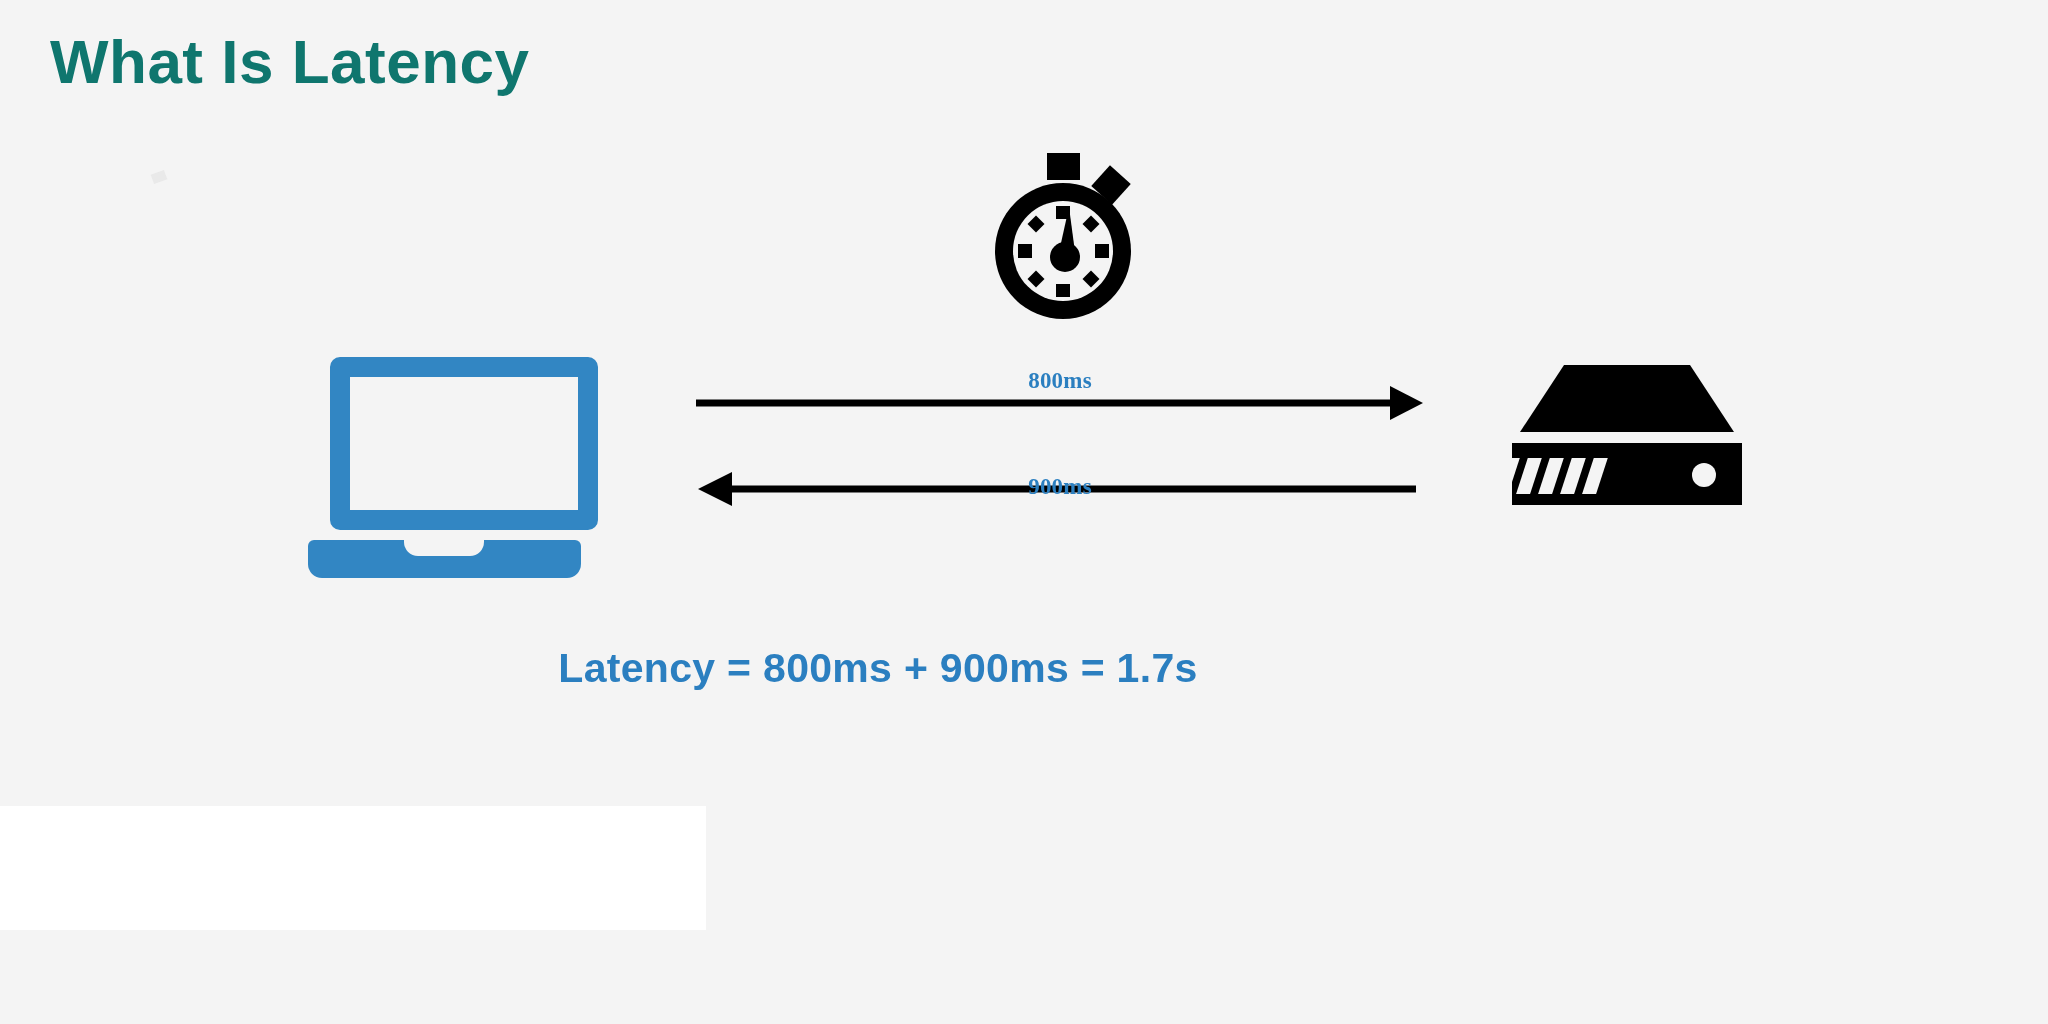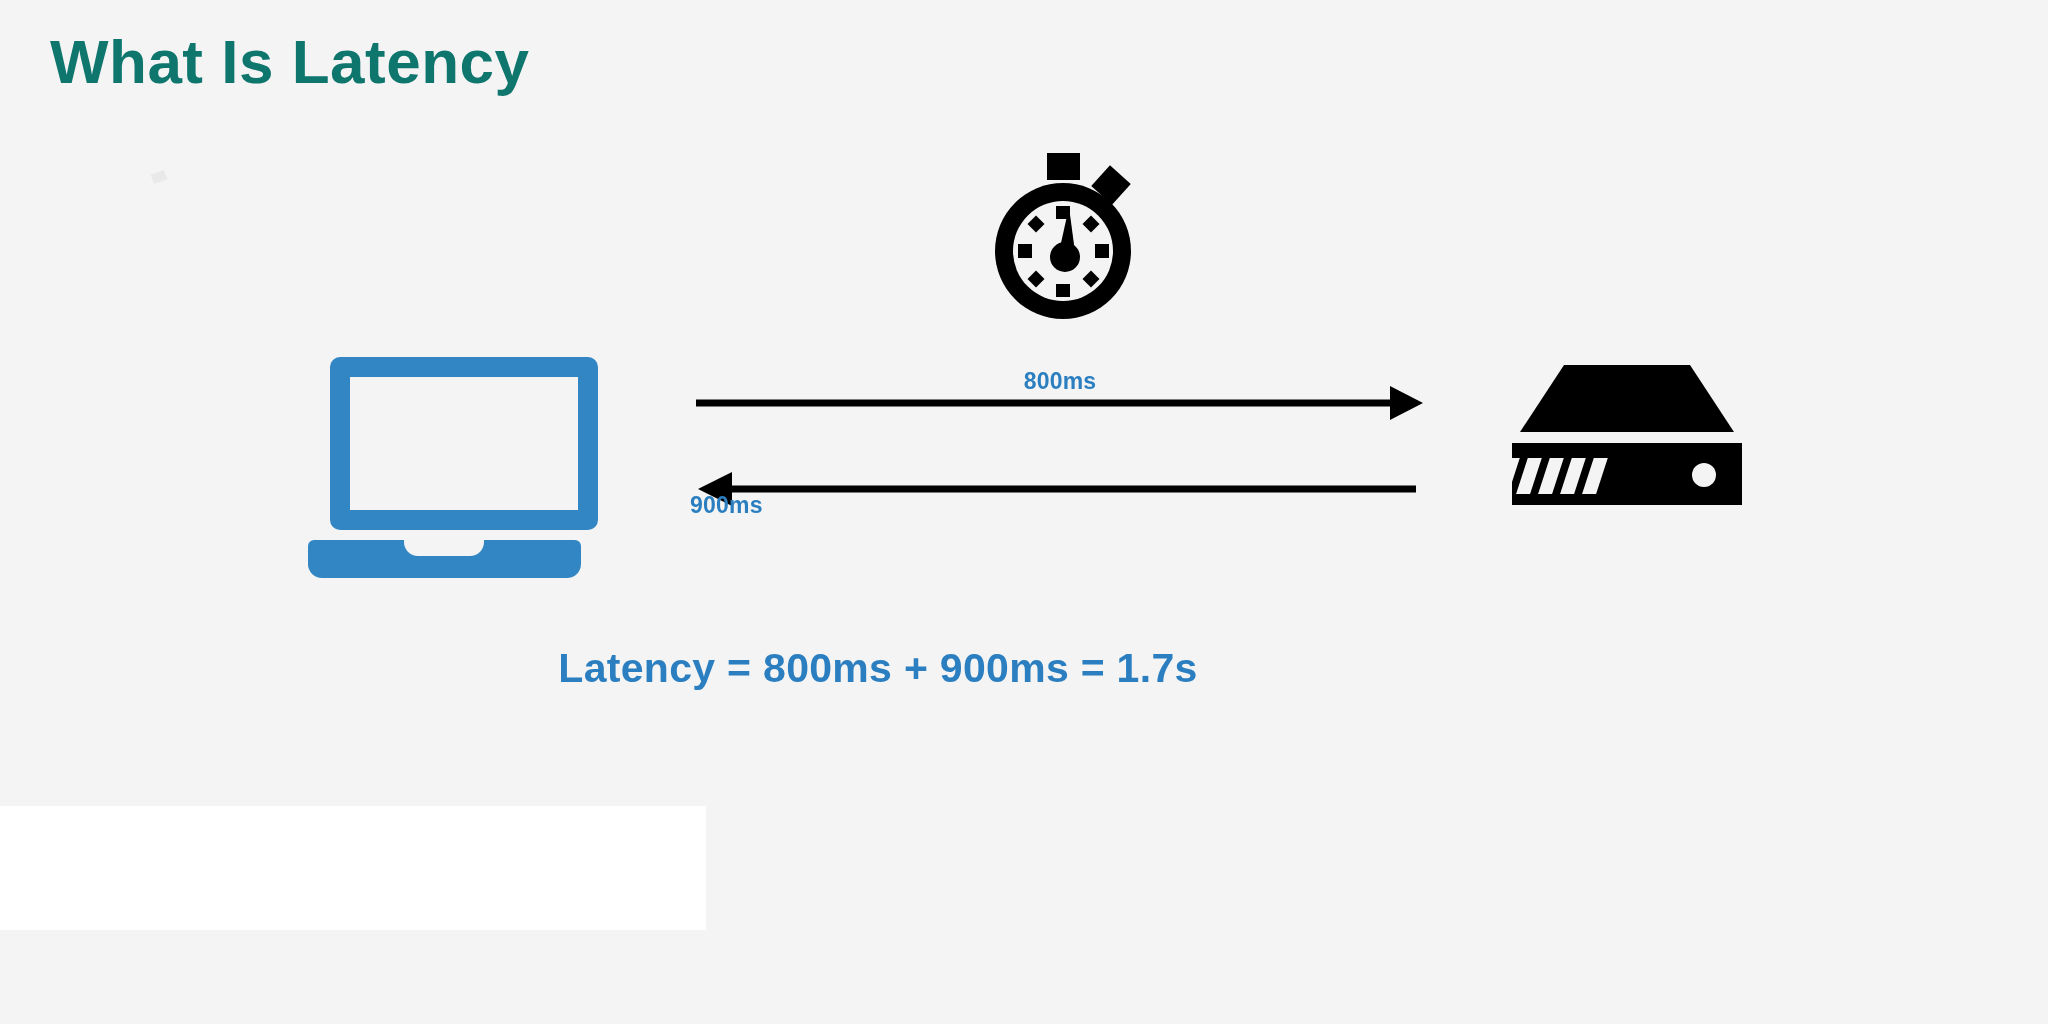--- a/index.html
+++ b/index.html
@@ -78,31 +78,32 @@
     height: 180px;
   }
 
   
   .flow {
     position: absolute;
     left: 690px;
     top: 355px;
     width: 740px;
     height: 200px;
+    font-family: Liberation Serif, serif;
   }
   .arrow-label {
     position: absolute;
     color: #2b7fc0;
     font-size: 23px;
     font-weight: bold;
     letter-spacing: .2px;
     white-space: nowrap;
   }
   .arrow-label.top  { left: 0; top: 13px;  width: 740px; text-align: center; }
-  .arrow-label.bottom { left: 0; top: 137px; width: 740px; text-align: left; }
+  .arrow-label.bottom { left: 0; top: 119px; width: 740px; text-align: center; }
 
   
   .server {
     position: absolute;
     left: 1512px;
     top: 365px;
     width: 230px;
     height: 145px;
   }
 

